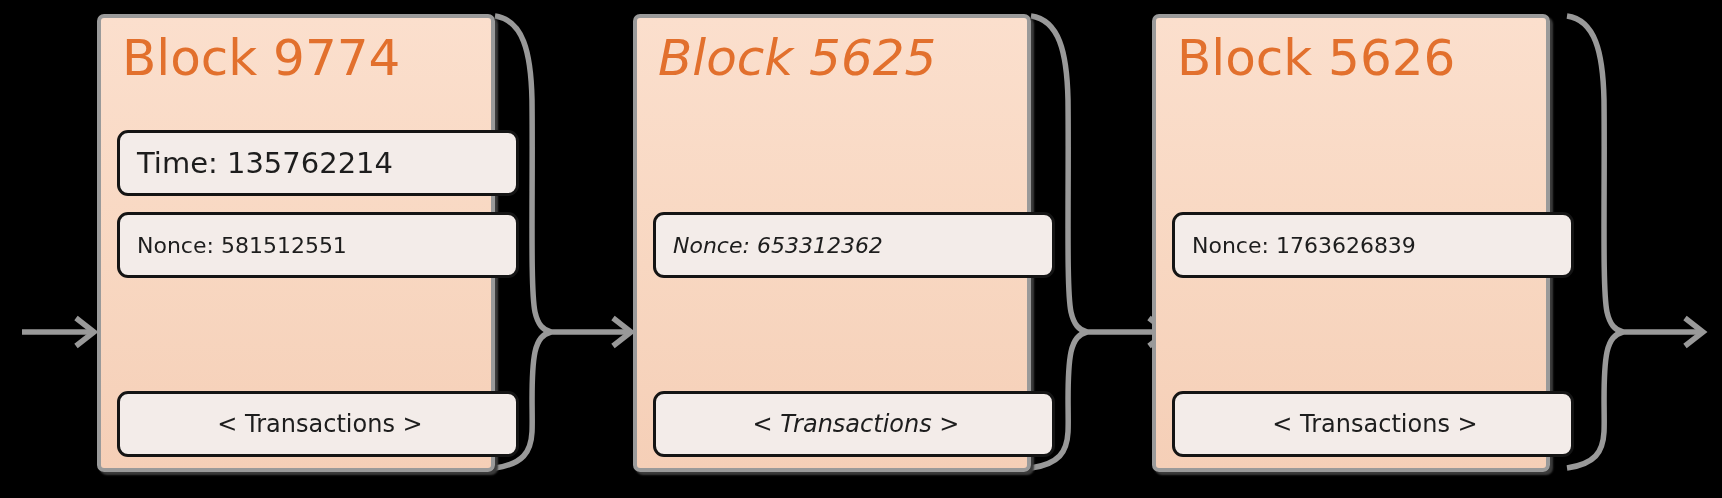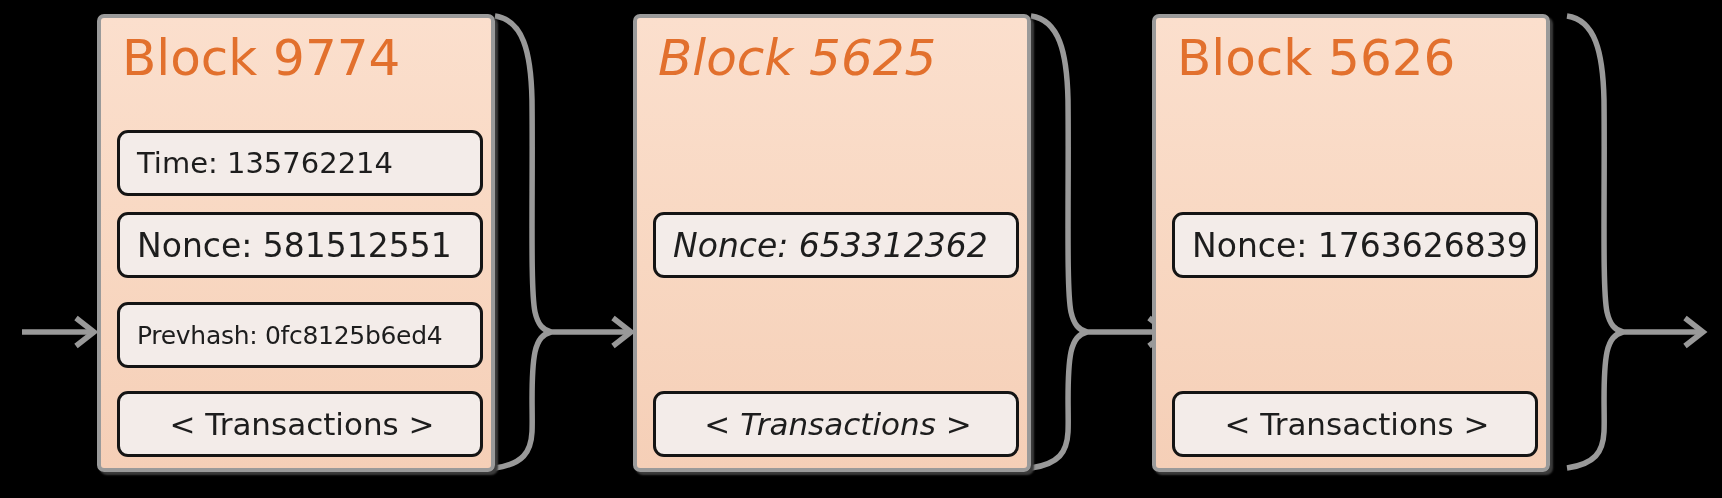--- a/index.html
+++ b/index.html
@@ -12,29 +12,29 @@
     position:absolute;top:14px;width:398px;height:458px;box-sizing:border-box;
     background:linear-gradient(180deg,#fbdfcd 0%,#f8d7c1 55%,#f5cfb7 100%);
     border:4px solid #9a9a9a;border-radius:7px;
     box-shadow:3px 3px 2px #3c3c3c;
   }
   .block-title{
     position:absolute;left:21px;top:12px;
     font-size:50px;line-height:1.15;color:#e2702d;white-space:nowrap;
   }
   .field{
-    position:absolute;left:16px;width:366px;box-sizing:border-box;
+    position:absolute;left:16px;width:402px;box-sizing:border-box;
     background:#f3ece9;border:3.5px solid #141414;border-radius:11px;
     display:flex;align-items:center;padding-left:17px;
     color:#1d1d1d;white-space:nowrap;
   }
   .f-time {top:112px;height:66px;font-size:29px;}
-  .f-nonce{top:194px;height:66px;font-size:33px;}
+  .f-nonce{top:194px;height:66px;font-size:22px;}
   .f-prev {top:284px;height:66px;font-size:25px;letter-spacing:-0.3px;}
-  .f-tx   {top:373px;height:66px;font-size:31px;justify-content:center;padding-left:4px;}
+  .f-tx   {top:373px;height:66px;font-size:24px;justify-content:center;padding-left:4px;}
   #block-0{left:97px;}
   #block-1{left:633px;font-style:italic;}
   #block-2{left:1126px;margin-left:26px;}
   #connector-layer{position:absolute;left:0;top:0;pointer-events:none;}
   #connector-layer path, #connector-layer polyline{
     fill:none;stroke:#999999;stroke-width:5.5;stroke-linecap:butt;stroke-linejoin:miter;
   }
 </style>
 </head>
 <body>
@@ -54,21 +54,20 @@
 
   <path d="M1567 16 C1595 20 1603 52 1604 100 C1605 190 1602 288 1607 312 C1610 325 1615 330 1623 332 C1615 334 1610 339 1607 352 C1602 376 1605 414 1604 432 C1603 452 1595 464 1567 468"></path>
   <path d="M1623 332 H1701"></path>
   <polyline points="1685,318 1703,332 1685,346"></polyline>
 </svg>
 
 <div class="block" id="block-0">
   <div class="block-title">Block 9774</div>
   <div class="field f-time">Time: 135762214</div>
   <div class="field f-nonce">Nonce: 581512551</div>
-  <div class="field f-prev">Prevhash: 0fc8125b6ed4</div>
   <div class="field f-tx">&lt; Transactions &gt;</div>
 </div>
 
 <div class="block" id="block-1">
   <div class="block-title">Block 5625</div>
   <div class="field f-nonce">Nonce: 653312362</div>
   <div class="field f-tx">&lt; Transactions &gt;</div>
 </div>
 
 <div class="block" id="block-2">

